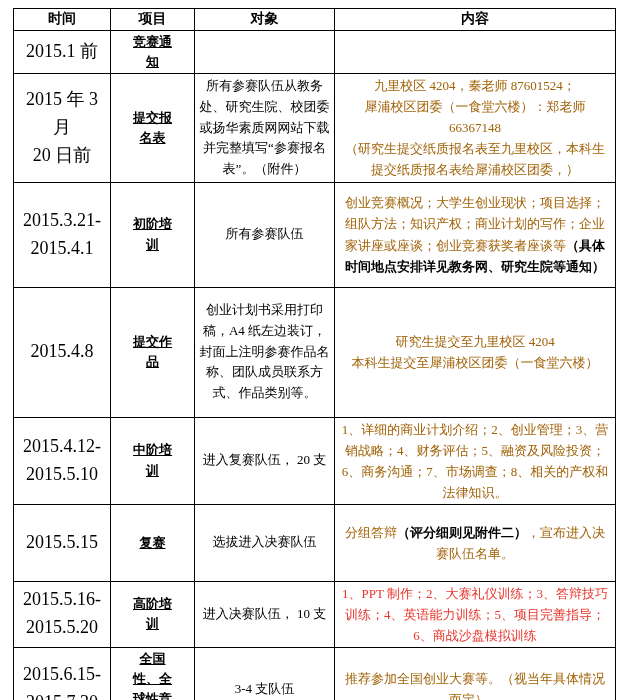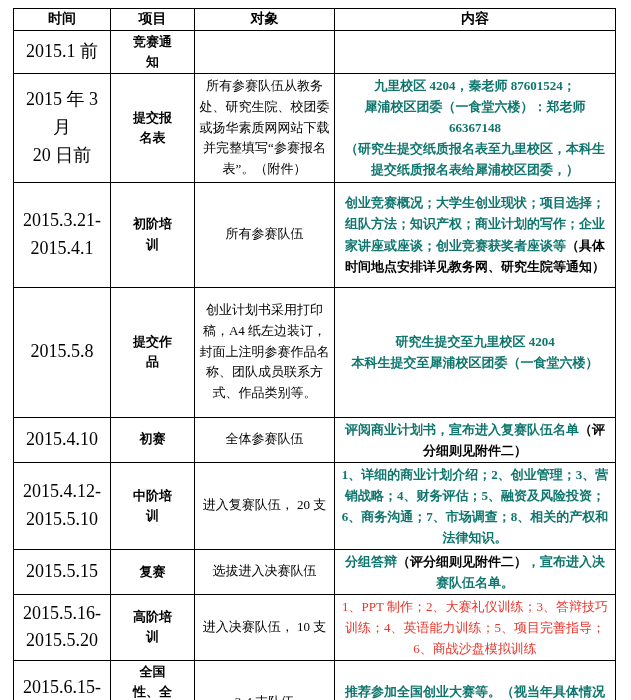--- a/index.html
+++ b/index.html
@@ -26,24 +26,24 @@
     line-height: 1.55;
     overflow: hidden;
   }
   thead th {
     font-size: 14px;
     font-weight: bold;
     height: 22px;
     line-height: 1.2;
   }
   td.cell-time  { white-space: pre-line; font-size: 18px; }
-  td.cell-project { font-weight: bold; padding: 1px 16px; }
+  td.cell-project { font-weight: bold; padding: 1px 16px; text-decoration: underline; }
   td.cell-target { line-height: 1.6; }
   td.cell-content { white-space: pre-line; line-height: 1.62; }
-  .seg-normal { font-weight: bold; color: #0f766e; }
+  .seg-normal { font-weight: normal; color: #a16207; }
   .seg-bold { font-weight: bold; color: #000; }
   .seg-red { color: var(--red-text); }
   .seg-red-bold { color: var(--red-text); font-weight: bold; }
   
   tbody tr:nth-child(1)  { height: 20px;  }
   tbody tr:nth-child(2)  { height: 100px; }
   tbody tr:nth-child(3)  { height: 105px; }
   tbody tr:nth-child(4)  { height: 130px; }
   tbody tr:nth-child(5)  { height: 45px;  }
   tbody tr:nth-child(6)  { height: 77px;  }
@@ -88,31 +88,25 @@
 （研究生提交纸质报名表至九里校区，本科生提交纸质报名表给犀浦校区团委，）</span></td>
   </tr>
         <tr>
     <td class="cell-time">2015.3.21-
 2015.4.1</td>
     <td class="cell-project">初阶培训</td>
     <td class="cell-target">所有参赛队伍</td>
     <td class="cell-content"><span class="seg-normal">创业竞赛概况；大学生创业现状；项目选择；组队方法；知识产权；商业计划的写作；企业家讲座或座谈；创业竞赛获奖者座谈等</span><span class="seg-bold">（具体时间地点安排详见教务网、研究生院等通知）</span></td>
   </tr>
         <tr>
-    <td class="cell-time">2015.5.8</td>
+    <td class="cell-time">2015.4.8</td>
     <td class="cell-project">提交作品</td>
     <td class="cell-target">创业计划书采用打印稿，A4 纸左边装订，封面上注明参赛作品名称、团队成员联系方式、作品类别等。</td>
     <td class="cell-content"><span class="seg-normal">研究生提交至九里校区 4204
 本科生提交至犀浦校区团委（一食堂六楼）</span></td>
-  </tr>
-        <tr>
-    <td class="cell-time">2015.4.10</td>
-    <td class="cell-project">初赛</td>
-    <td class="cell-target">全体参赛队伍</td>
-    <td class="cell-content"><span class="seg-normal">评阅商业计划书，宣布进入复赛队伍名单</span><span class="seg-bold">（评分细则见附件二）</span></td>
   </tr>
         <tr>
     <td class="cell-time">2015.4.12-
 2015.5.10</td>
     <td class="cell-project">中阶培训</td>
     <td class="cell-target">进入复赛队伍， 20 支</td>
     <td class="cell-content"><span class="seg-normal">1、详细的商业计划介绍；2、创业管理；3、营销战略；4、财务评估；5、融资及风险投资；6、商务沟通；7、市场调查；8、相关的产权和法律知识。</span></td>
   </tr>
         <tr>
     <td class="cell-time">2015.5.15</td>

